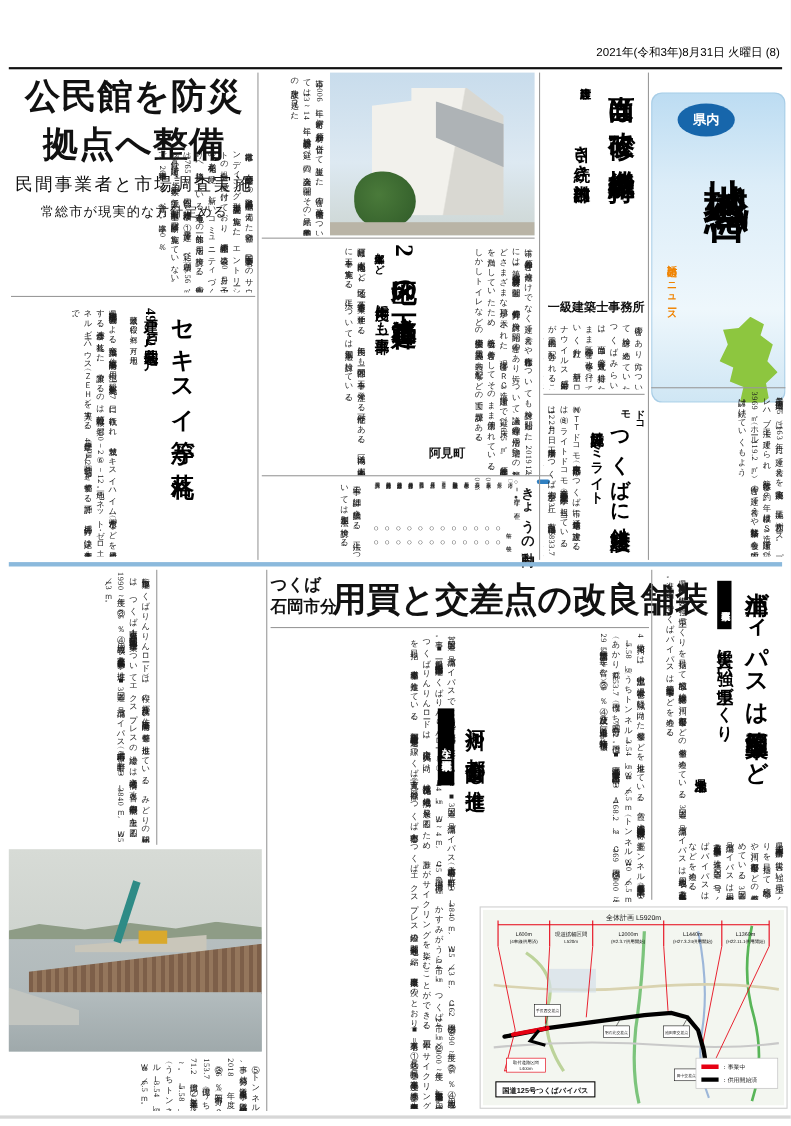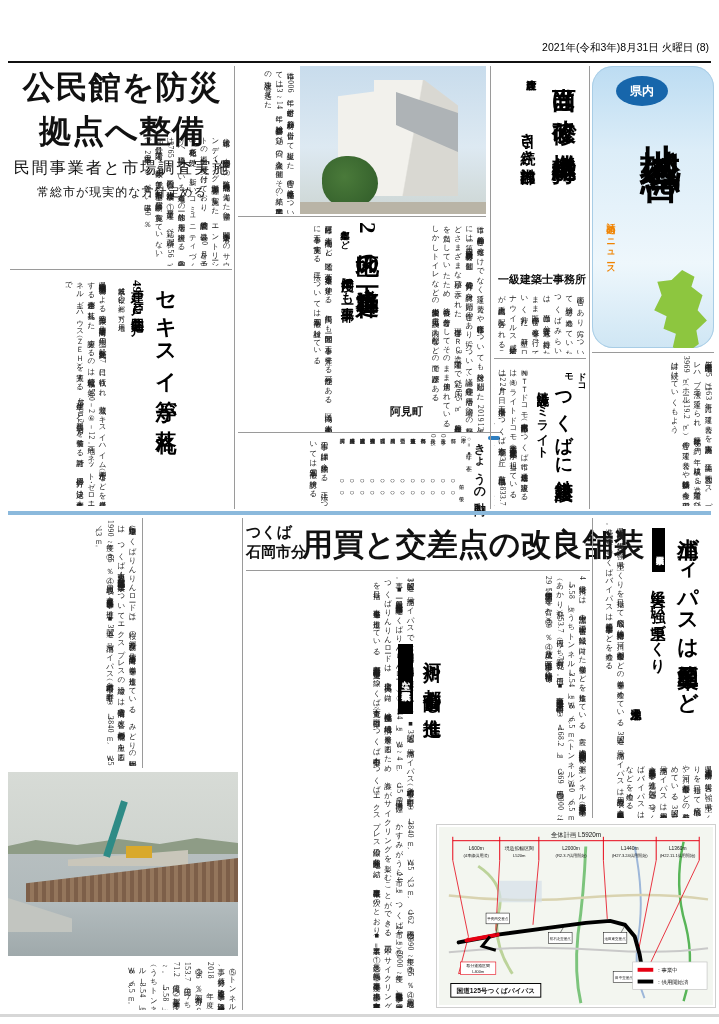--- a/index.html
+++ b/index.html
@@ -33,22 +33,22 @@
   #masthead .title{
     position:absolute; left:0; right:0; text-align:center;
     font-size:16px; font-weight:bold; letter-spacing:10px; color:#000;
   }
   #masthead .date{
     position:absolute; right:10px; top:3px; font-size:10.5px; color:#000;
     font-family:"Liberation Sans","DejaVu Sans",sans-serif;
   }
   
   #sidebar{
-    position:absolute; left:592px; top:66px; width:122px; height:282px;
-    border-radius:21px;
+    position:absolute; left:592px; top:84px; width:122px; height:282px;
+    border-radius:10px;
     background:linear-gradient(180deg,#bcdcf2 0%,#dcedf8 30%,#eef7fc 70%,#cfe6f4 100%);
     box-shadow:inset 0 0 0 1px #a8cde6; overflow:hidden;
   }
   #sidebar .kennai{
     position:absolute; left:24px; top:10px; width:52px; height:30px;
     background:#1766ab; border-radius:50%; color:#fff;
     font:bold 12px/30px "Liberation Sans","DejaVu Sans",sans-serif; text-align:center;
   }
   #sidebar .big{
     position:absolute; right:26px; top:46px;

